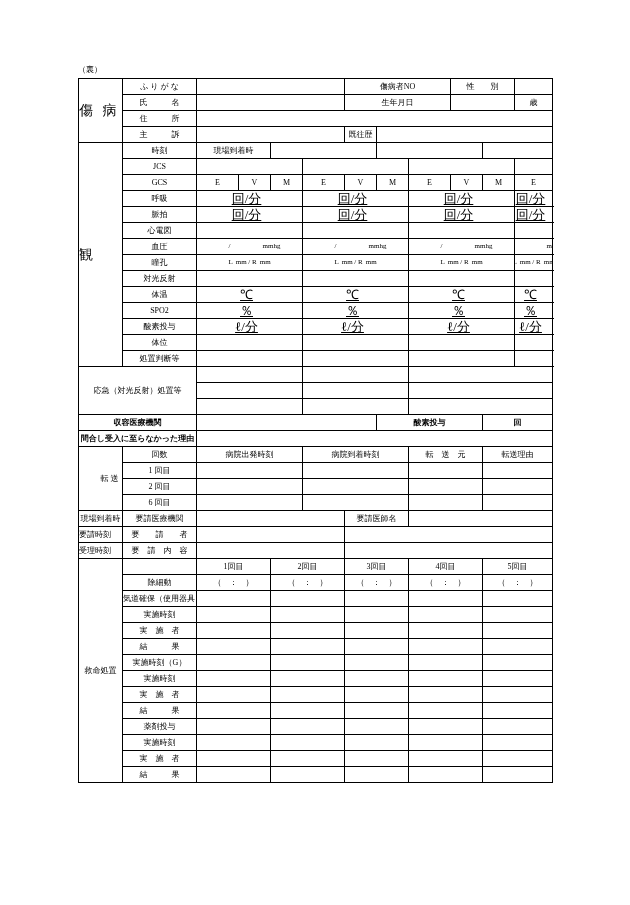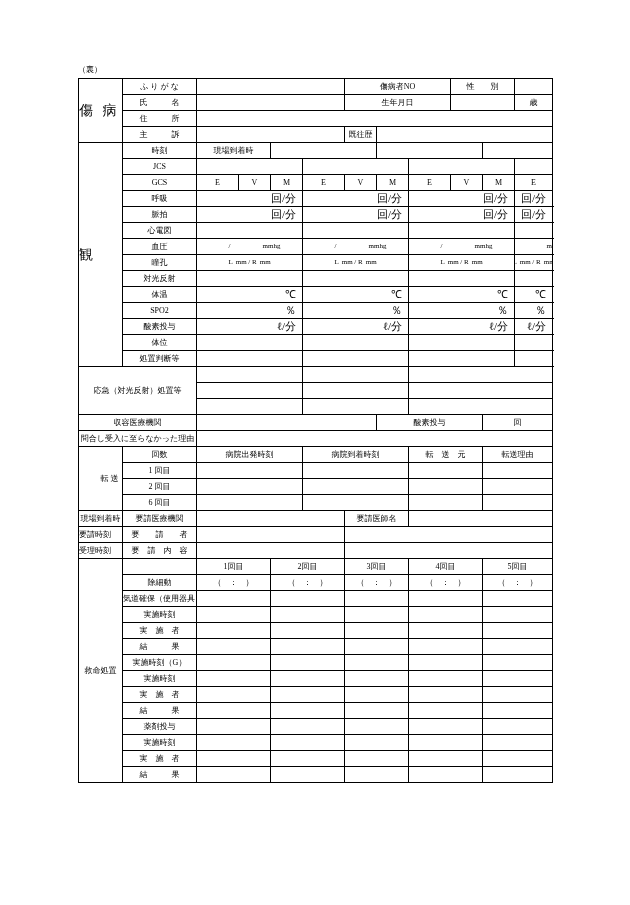--- a/index.html
+++ b/index.html
@@ -52,42 +52,42 @@
   td.lbl-sm { font-size: 7px; margin-left: 7px; }
   td.lbl-xs { font-size: 6px; }
   td.blank { }
   .vert-label {
     font-size: 14px;
     letter-spacing: 3px;
   }
   .sp1 { letter-spacing: 2px; margin-left: 20px; }
   .unit-right {
     display: block;
-    text-align: right;
     padding-right: 6px;
-    font-size: 11px;
+    font-size: 13px;
+    text-decoration: underline;
   }
   .bp-cell {
     display: flex;
     align-items: center;
     justify-content: center;
     height: 100%;
     font-size: 7px;
   }
   .bp-cell .slash { padding: 0 22px 0 10px; }
   .bp-cell .mm { padding-left: 10px; }
   .pupil {
     display: flex;
     align-items: center;
     justify-content: center;
     height: 100%;
     font-size: 7px;
     gap: 3px;
   }
-  .tall { height: 22px; }
+  .tall { height: 22px; font-weight: bold; }
 </style>
 </head>
 <body>
 
 <div class="page">
 
   <div class="corner-note">（裏）</div>
 
   <table class="form">
     <colgroup>

